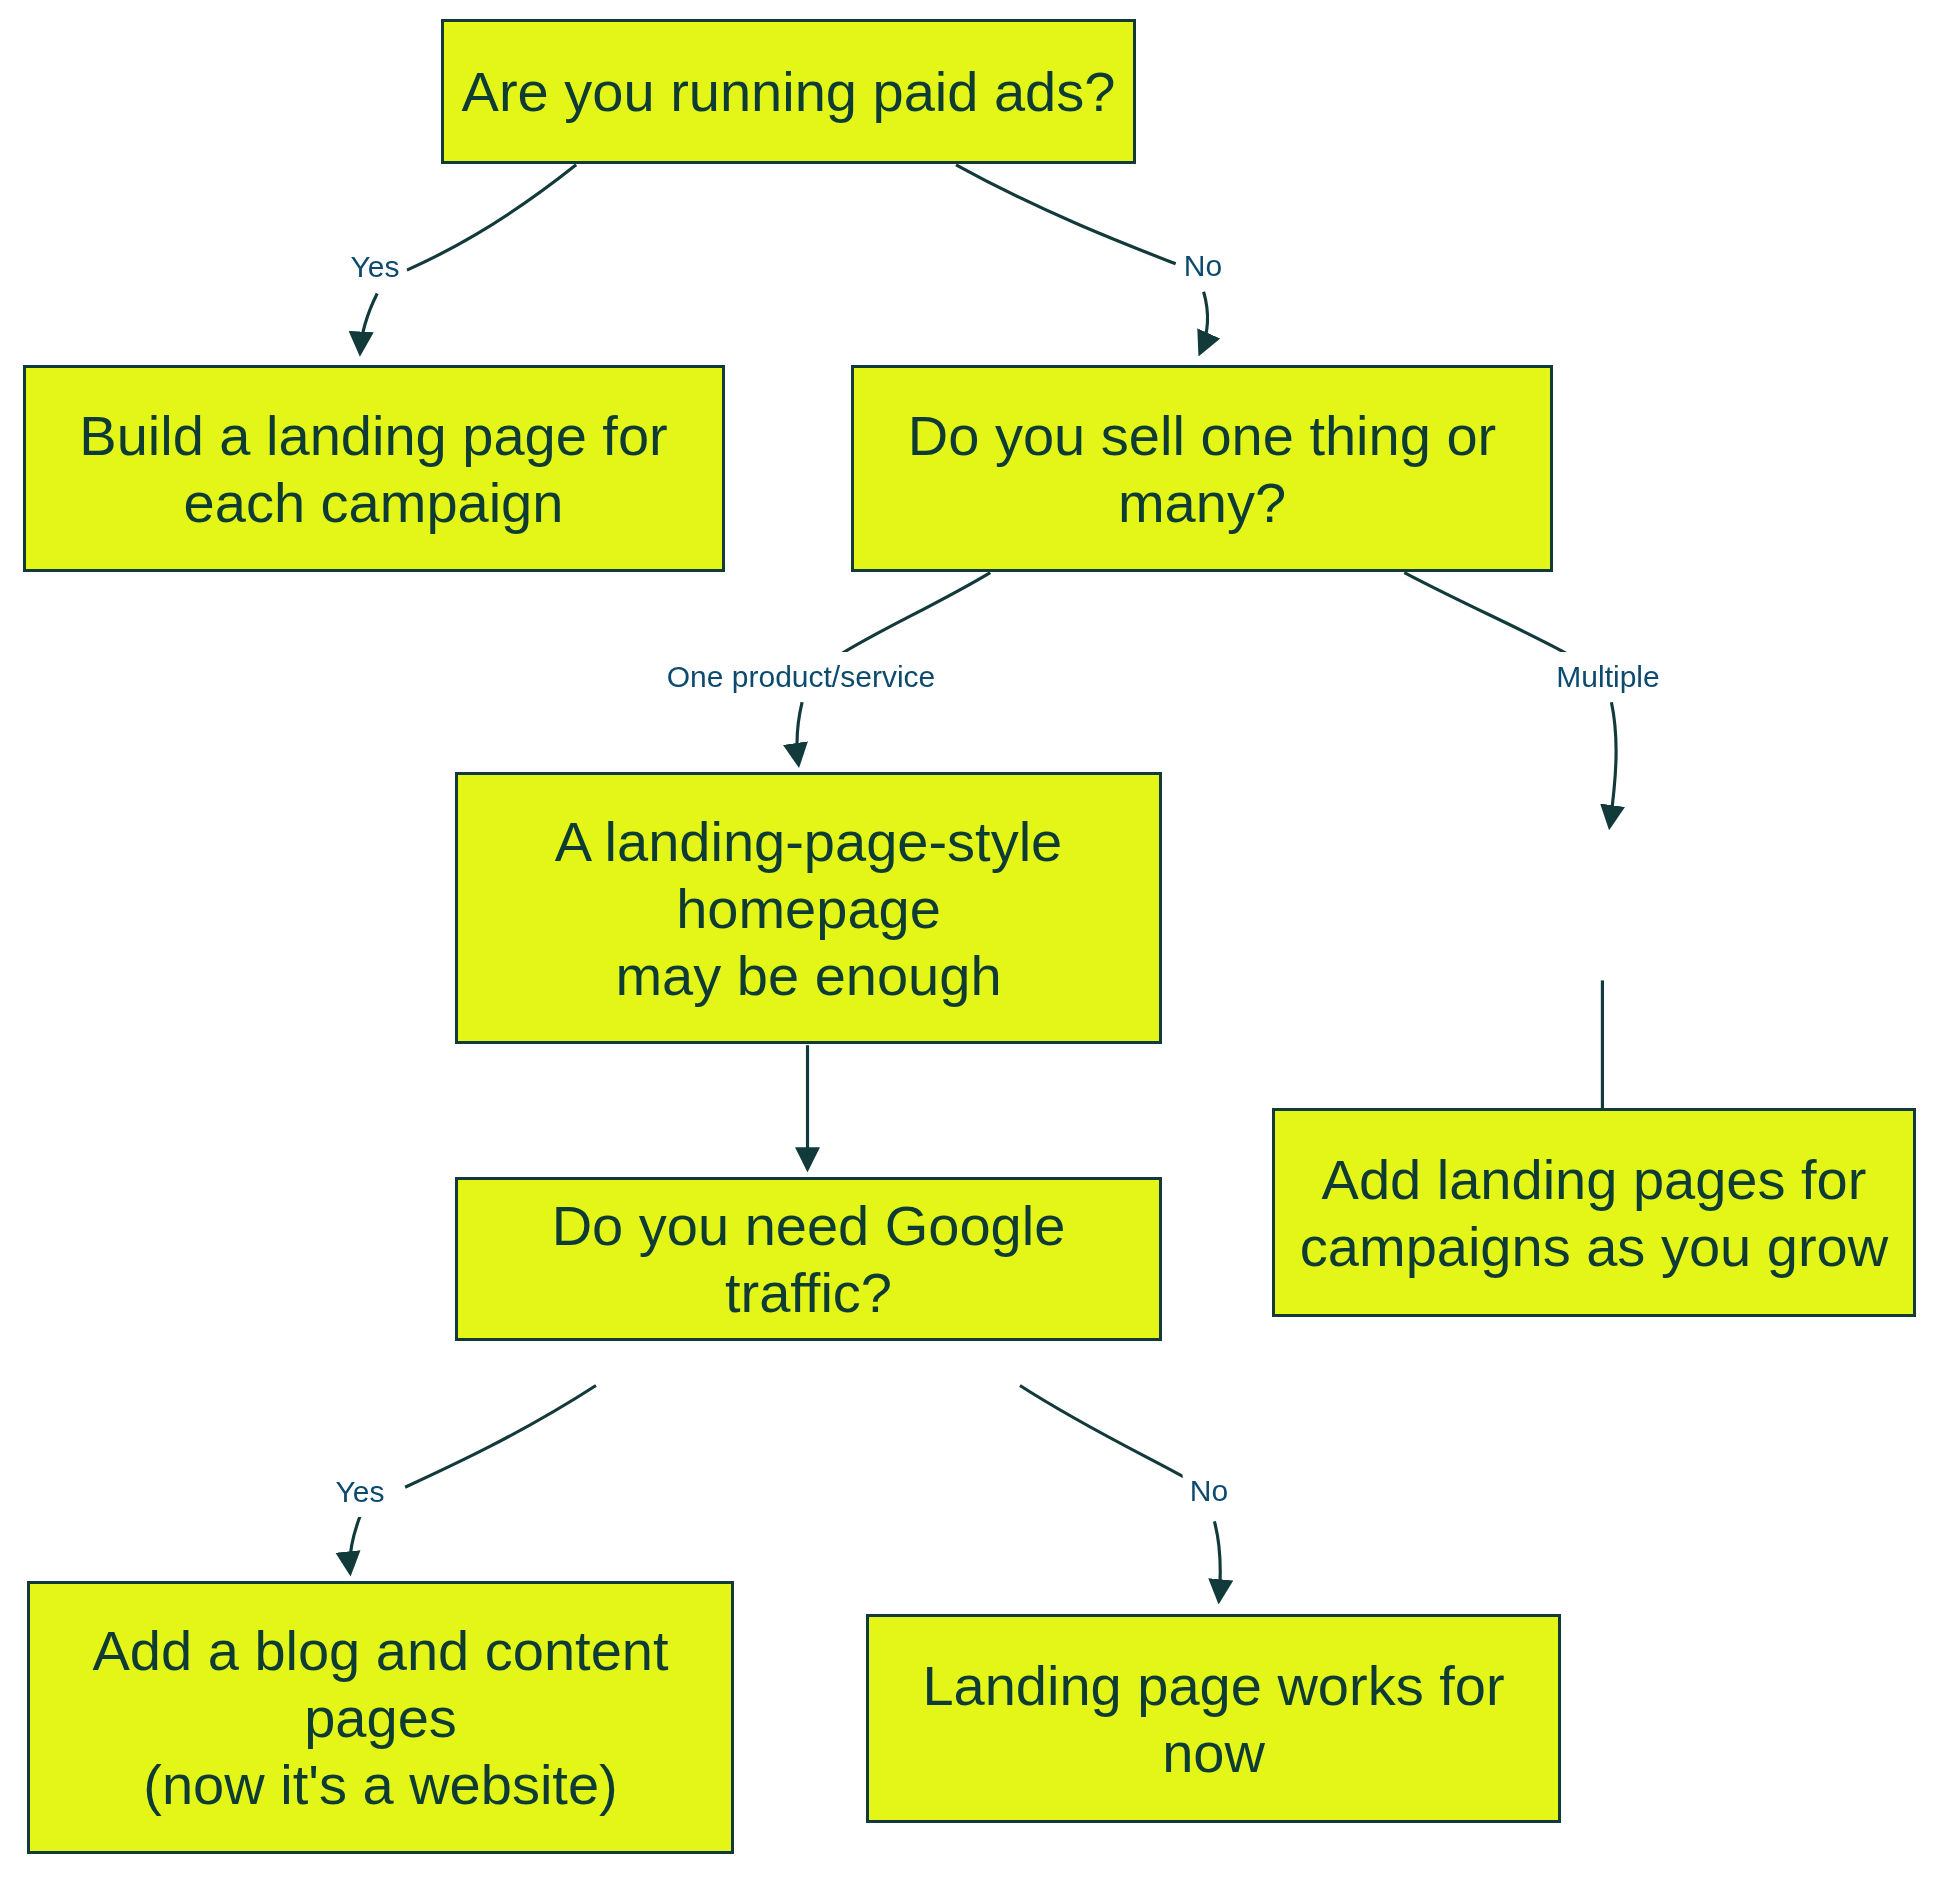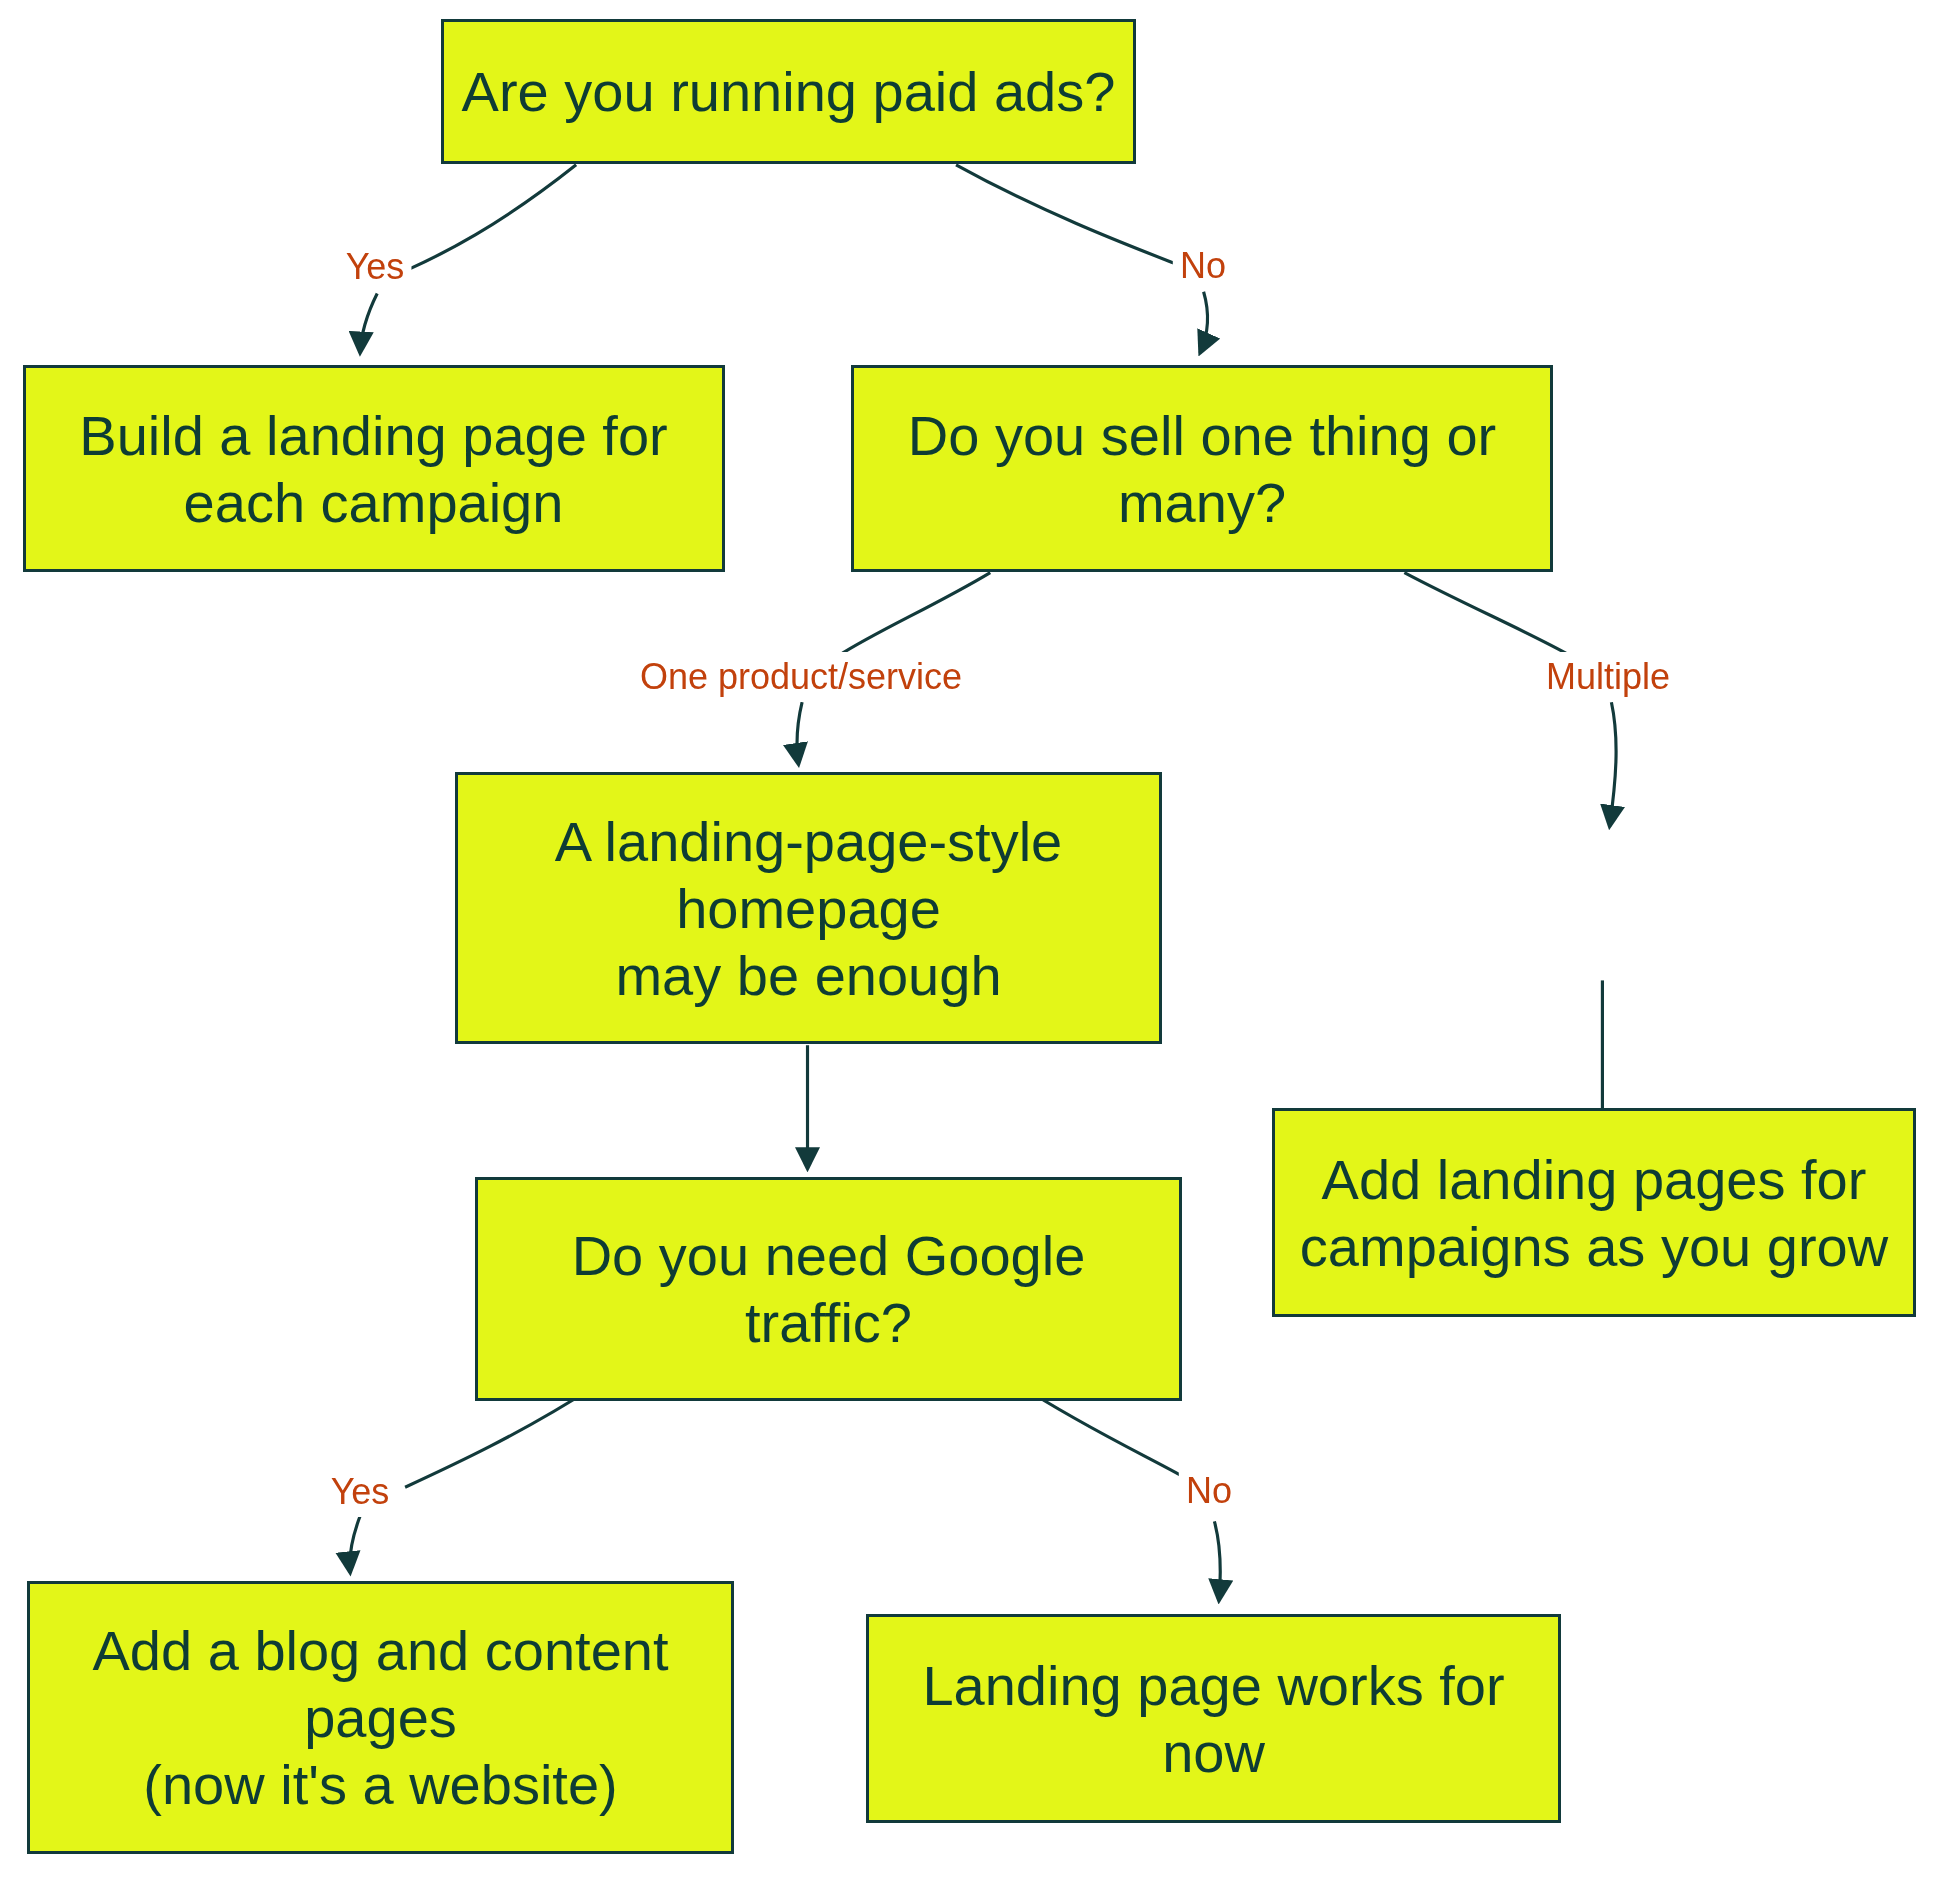--- a/index.html
+++ b/index.html
@@ -36,22 +36,22 @@
     text-align: center;
     color: #0E3C34;
     font-size: 56px;
     line-height: 67px;
     white-space: pre-line;
   }
   .edge-label {
     position: absolute;
     transform: translate(-50%, -50%);
     background: #FFFFFF;
-    color: #c2410c;
-    font-size: 36px;
+    color: #0c4a6e;
+    font-size: 30px;
     line-height: 50px;
     padding: 0 7.2px;
     white-space: nowrap;
   }
 </style>
 </head>
 <body>
 
 <div class="canvas">
 
@@ -99,21 +99,21 @@
 many?</span>
   </div>
 
   <div class="node" style="left:455px; top:772px; width:707px; height:272px;">
     <span>A landing-page-style
 homepage
 may be enough</span>
   </div>
 
 
-  <div class="node" style="left:455px; top:1177px; width:707px; height:224px;margin-left:20px;">
+  <div class="node" style="left:455px; top:1177px; width:707px; height:164px;">
     <span>Do you need Google
 traffic?</span>
   </div>
 
   <div class="node" style="left:1272px; top:1108px; width:644px; height:209px;">
     <span>Add landing pages for
 campaigns as you grow</span>
   </div>
 
   <div class="node" style="left:866px; top:1614px; width:695px; height:209px;">

